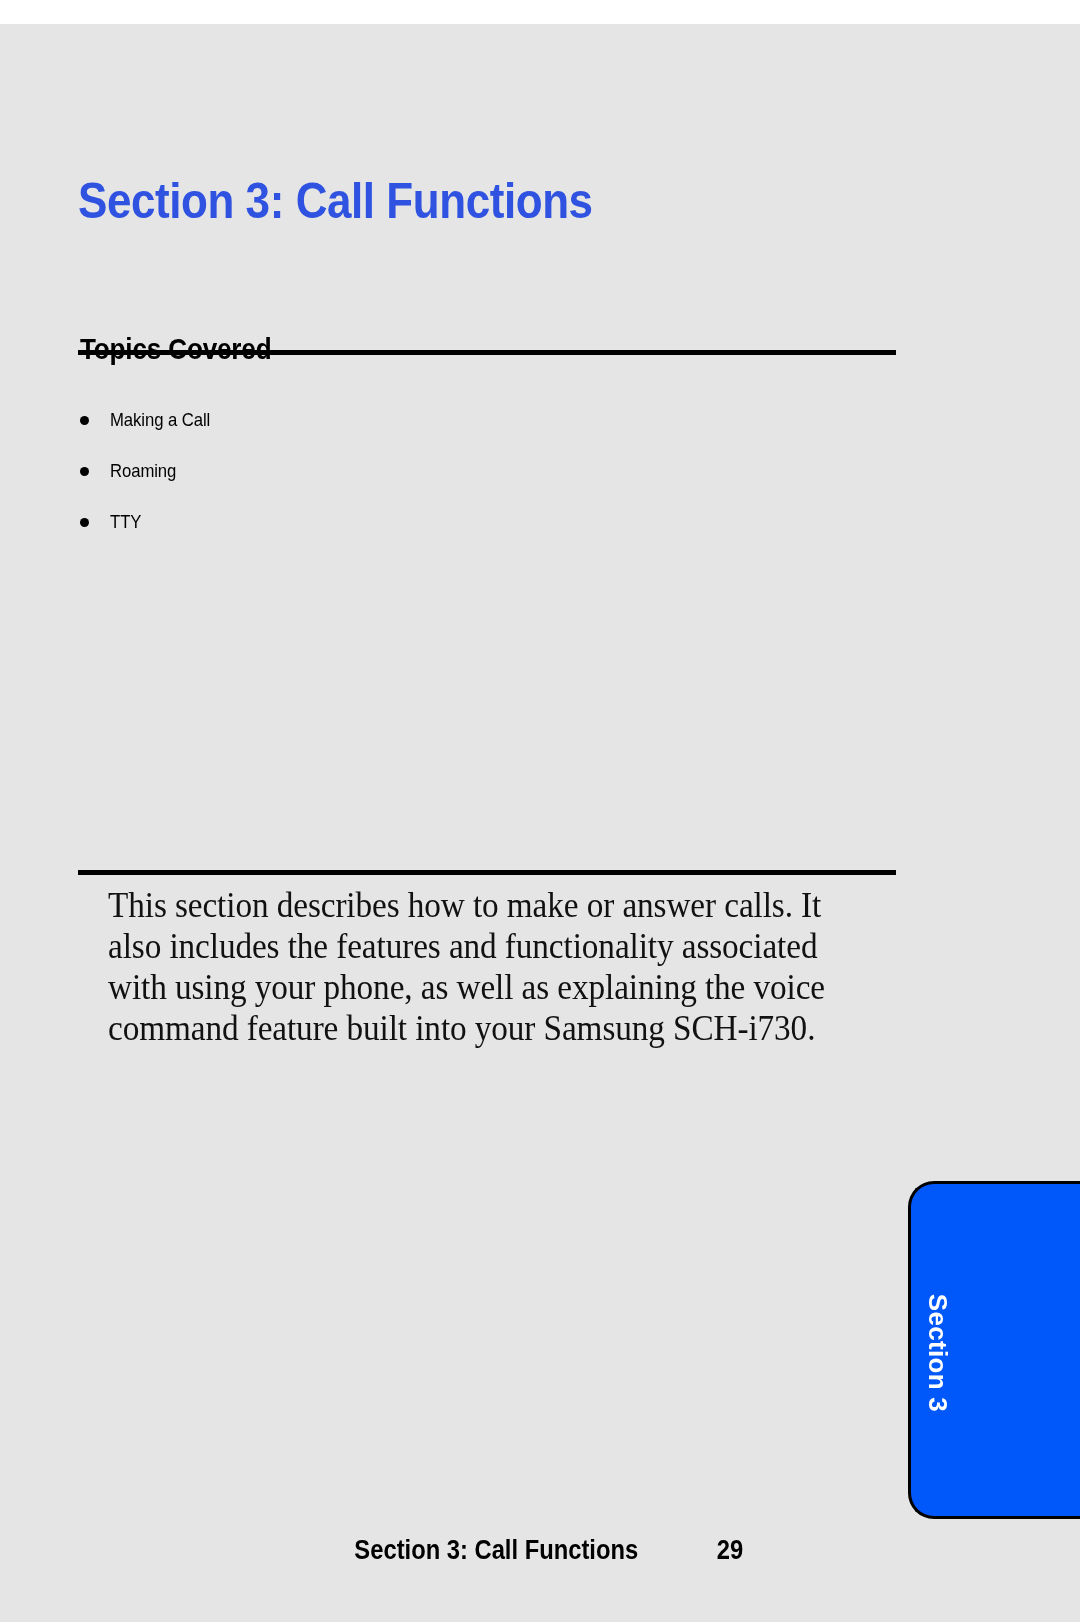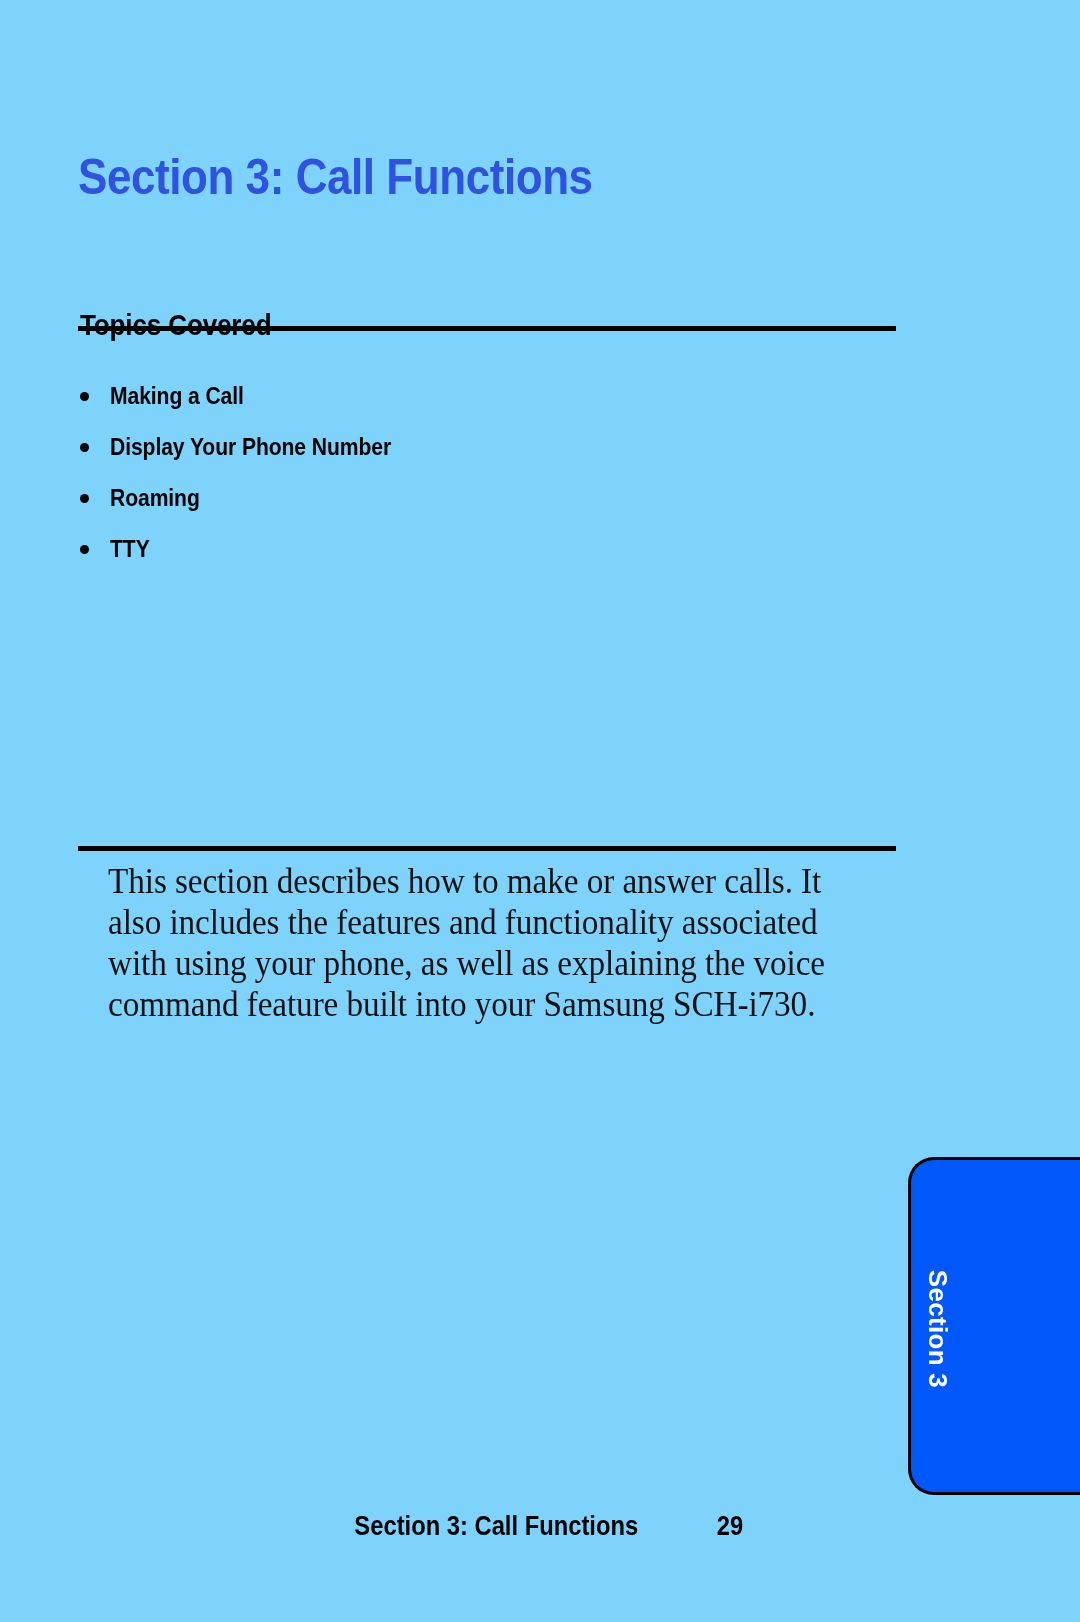--- a/index.html
+++ b/index.html
@@ -12,21 +12,22 @@
     height: 1622px;
     position: relative;
     overflow: hidden;
     font-family: "Liberation Sans", sans-serif;
     -webkit-font-smoothing: antialiased;
   }
 
   .page {
     position: absolute;
     inset: 0;
-    background: #7dd3fc;
+    background: #e5e5e5;
+    margin-top: 24px;
   }
 
   
   .section-title {
     position: absolute;
     left: 78px;
     top: 114px;
     width: 830px;
     color: #2F52E0;
     font-family: "Liberation Sans Narrow", "Liberation Sans", sans-serif;
@@ -74,22 +75,22 @@
     margin: 0;
     padding: 0;
     list-style: none;
   }
   .topic-item {
     position: relative;
     height: 51px;
     padding-left: 38px;
     color: #000000;
     font-family: "Liberation Sans Narrow", "Liberation Sans", sans-serif;
-    font-weight: bold;
-    font-size: 24px;
+    font-weight: normal;
+    font-size: 19px;
     line-height: 51px;
     letter-spacing: -0.1px;
     white-space: nowrap;
   }
   .topic-item .bullet {
     position: absolute;
     left: 8px;
     top: 22px;
     width: 9px;
     height: 9px;
@@ -191,24 +192,20 @@
 
   <div class="rule rule-top"></div>
 
   <ul class="topics-list">
     <li class="topic-item">
       <span class="bullet"></span>
       <span class="topic-text">Making a Call</span>
     </li>
     <li class="topic-item">
       <span class="bullet"></span>
-      <span class="topic-text">Display Your Phone Number</span>
-    </li>
-    <li class="topic-item">
-      <span class="bullet"></span>
       <span class="topic-text">Roaming</span>
     </li>
     <li class="topic-item">
       <span class="bullet"></span>
       <span class="topic-text">TTY</span>
     </li>
   </ul>
 
   <div class="rule rule-bottom"></div>
 

